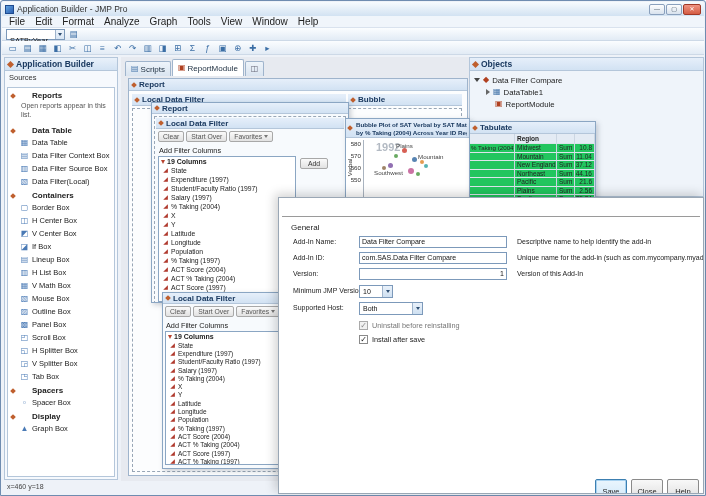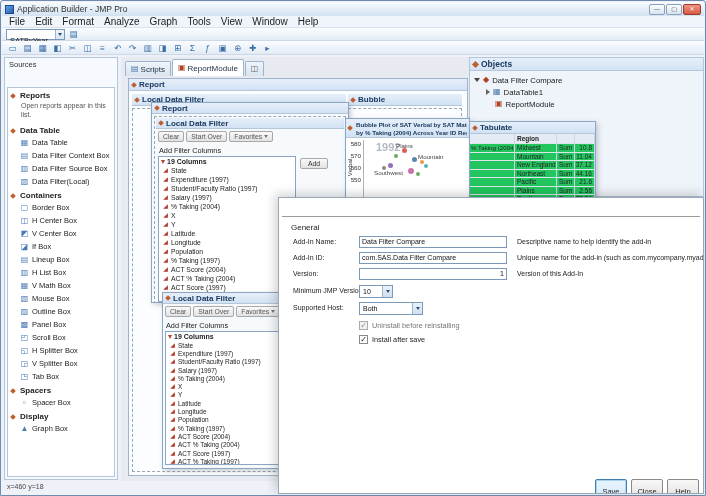--- a/index.html
+++ b/index.html
@@ -23,21 +23,21 @@
   .combo .dd{width:9px;align-self:stretch;background:linear-gradient(#eef4fb,#d7e5f4);border-left:1px solid #9fb4cc;display:flex;align-items:center;justify-content:center;}
   .tri{width:0;height:0;border-left:2.5px solid transparent;border-right:2.5px solid transparent;border-top:3.5px solid #2f4f73;}
   .tbicon{font-size:8.5px;color:#3b6ea5;width:13px;text-align:center;line-height:12px;flex:none;}
   
   .sidebar{position:absolute;left:3px;top:56px;width:114px;height:423px;background:#f6f9fd;border:1px solid #b4c6da;}
   .sb-head{height:13px;background:linear-gradient(#e9f1fa,#d2e2f3);border-bottom:1px solid #b4c6da;display:flex;align-items:center;gap:3px;padding:0 3px;font-size:8.5px;font-weight:bold;color:#1b3a60;}
   .dia{width:5px;height:5px;background:#bf5f2e;transform:rotate(45deg);flex:none;}
   .dia.sm{width:4px;height:4px;}
   .sb-sources{font-size:7.5px;color:#333;padding:2px 4px 1px;}
   .sb-box{position:absolute;left:2px;top:29px;right:2px;bottom:2px;background:#fff;border:1px solid #b4c6da;overflow:hidden;}
-  .sb-sec{display:flex;align-items:center;gap:5px;font-size:8px;font-weight:bold;color:#222;padding:3px 3px 1px;}
+  .sb-sec{display:flex;align-items:center;gap:17px;font-size:8px;font-weight:bold;color:#222;padding:3px 3px 1px;}
   .sb-note{font-size:7px;color:#555;line-height:8.5px;padding:1px 6px 4px 13px;}
   .sb-item{display:flex;align-items:center;gap:3px;height:13px;padding-left:12px;font-size:7.5px;color:#222;white-space:nowrap;}
   .sb-ic{font-size:8px;color:#4a7ab5;width:9px;text-align:center;line-height:9px;flex:none;}
   .statusxy{position:absolute;left:6px;top:482px;font-size:7px;color:#444;}
   
   .canvas{position:absolute;left:120px;top:56px;width:348px;height:424px;background:#e7eaf0;}
   .tabs{position:absolute;left:124px;top:58px;height:17px;display:flex;align-items:flex-end;gap:1px;z-index:2;}
   .tab{display:flex;align-items:center;gap:2px;height:15px;padding:0 5px;font-size:8px;color:#234;background:linear-gradient(#eef4fa,#d9e4f0);border:1px solid #9fb4cc;border-bottom:none;border-radius:2px 2px 0 0;white-space:nowrap;}
   .tab.active{background:#fff;height:17px;}
   .tabicon{font-size:8px;line-height:8px;}
@@ -183,20 +183,24 @@
         <span class="tbicon">ƒ</span>
         <span class="tbicon">▣</span>
         <span class="tbicon">⊕</span>
         <span class="tbicon">✚</span>
         <span class="tbicon">▸</span>
       </div>
 
   <div class="canvas"></div>
 
   <div class="sidebar">
+    <div class="sb-head">
+      <span class="dia"></span>
+      <span>Application Builder</span>
+    </div>
     <div class="sb-sources">Sources</div>
     <div class="sb-box">
       <div class="sb-sec">
         <span class="dia sm"></span>
         <span>Reports</span>
       </div>
       <div class="sb-note">Open reports appear in this list.</div>
       <div class="sb-sec">
         <span class="dia sm"></span>
         <span>Data Table</span>

